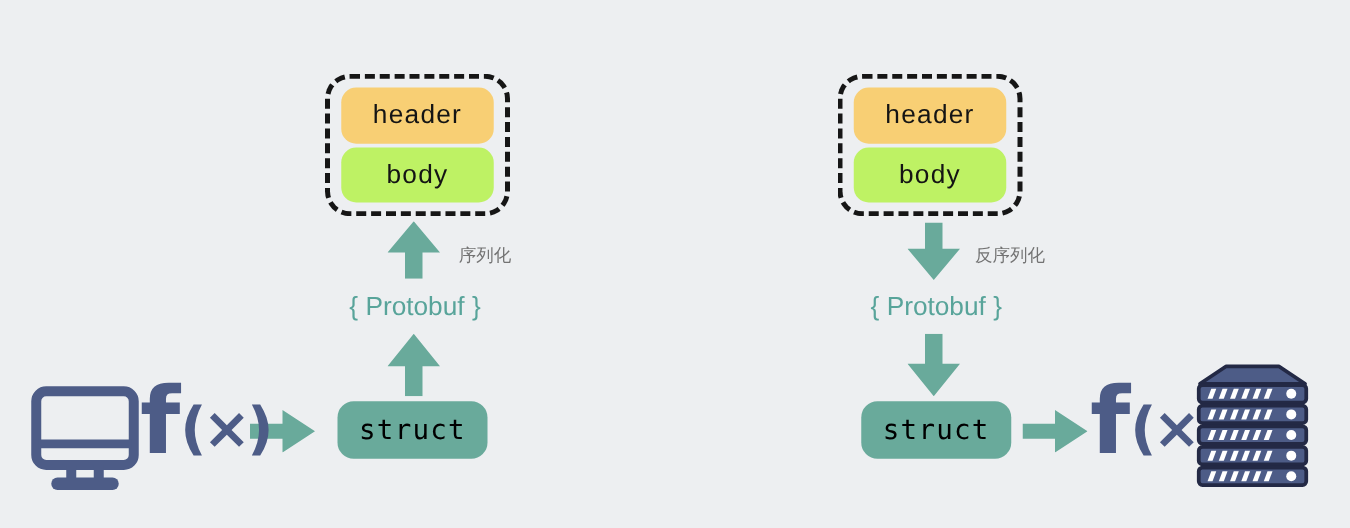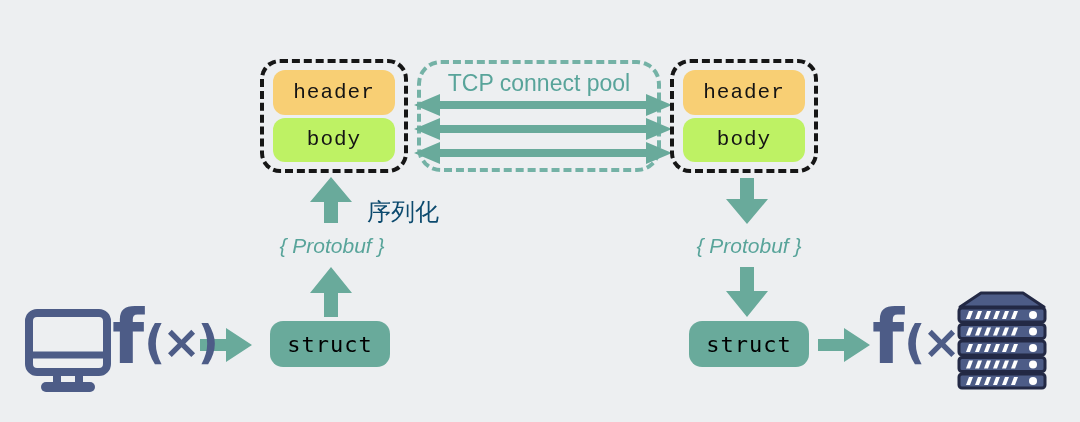--- a/index.html
+++ b/index.html
@@ -11,21 +11,21 @@
   
   .packet-box {
     position:absolute; width:148px; height:114px;
     border:4px dashed #161616; border-radius:20px;
     box-sizing:border-box; padding:7px 9px;
     display:flex; flex-direction:column; gap:3px;
   }
   .packet-box .slot {
     flex:1; border-radius:12px;
     display:flex; align-items:center; justify-content:center;
-    font-family:Liberation Mono, monospace;
+    font-family:Liberation Sans, sans-serif;
     font-size:21px; color:#141414; letter-spacing:1px;
   }
   .slot-header { background:#f8cf74; }
   .slot-body   { background:#bef264; }
   #left-packet  { left:260px; top:59px; }
   #right-packet { left:670px; top:59px; }
 
   
   .tcp-pool {
     position:absolute; left:417px; top:60px; width:244px; height:112px;
@@ -36,25 +36,25 @@
     color:#58a49a; font-size:23px; font-weight:500;
   }
   .pool-arrow { position:absolute; left:-7px; }
 
   
   .abs { position:absolute; }
   .teal-fill { fill:#69aa9b; }
 
   
   .teal-label {
-    position:absolute; color:#0c4a6e; font-size:24px; white-space:nowrap;
+    position:absolute; color:#737373; font-size:14px; white-space:nowrap;
   }
   .protobuf-label {
     position:absolute; width:112px; text-align:center;
-    color:#58a49a; font-size:21px; white-space:nowrap;font-style:italic;
+    color:#58a49a; font-size:21px; white-space:nowrap;
   }
 
   
   .struct-box {
     position:absolute; width:120px; height:46px;
     background:#69aa9b; border-radius:13px;
     display:flex; align-items:center; justify-content:center;
     font-family:"DejaVu Sans Mono","Liberation Mono",monospace;
     font-size:22px; color:#000000; letter-spacing:1px;
   }
@@ -75,50 +75,39 @@
 </head>
 <body>
 
 <div class="canvas">
 
   <div class="packet-box" id="left-packet">
     <div class="slot slot-header">header</div>
     <div class="slot slot-body">body</div>
   </div>
 
-  <div class="tcp-pool">
-    <div class="tcp-title">TCP connect pool</div>
-    <svg class="pool-arrow" style="top:30px" width="258" height="22">
-      <polygon class="teal-fill" points="0,11 26,0 26,7 232,7 232,0 258,11 232,22 232,15 26,15 26,22"></polygon>
-    </svg>
-    <svg class="pool-arrow" style="top:54px" width="258" height="22">
-      <polygon class="teal-fill" points="0,11 26,0 26,7 232,7 232,0 258,11 232,22 232,15 26,15 26,22"></polygon>
-    </svg>
-    <svg class="pool-arrow" style="top:78px" width="258" height="22">
-      <polygon class="teal-fill" points="0,11 26,0 26,7 232,7 232,0 258,11 232,22 232,15 26,15 26,22"></polygon>
-    </svg>
-  </div>
 
   <div class="packet-box" id="right-packet">
     <div class="slot slot-header">header</div>
     <div class="slot slot-body">body</div>
   </div>
 
   <svg class="abs" style="left:310px; top:177px" width="42" height="46">
     <polygon class="teal-fill" points="21,0 42,25 28,25 28,46 14,46 14,25 0,25"></polygon>
   </svg>
   <div class="teal-label" style="left:367px; top:196px">序列化</div>
   <div class="protobuf-label" style="left:276px; top:234px">{ Protobuf }</div>
   <svg class="abs" style="left:310px; top:267px" width="42" height="50">
     <polygon class="teal-fill" points="21,0 42,26 28,26 28,50 14,50 14,26 0,26"></polygon>
   </svg>
 
   <svg class="abs" style="left:726px; top:178px" width="42" height="46">
     <polygon class="teal-fill" points="21,46 0,21 14,21 14,0 28,0 28,21 42,21"></polygon>
   </svg>
+  <div class="teal-label" style="left:780px; top:196px">反序列化</div>
   <div class="protobuf-label" style="left:693px; top:234px">{ Protobuf }</div>
   <svg class="abs" style="left:726px; top:267px" width="42" height="50">
     <polygon class="teal-fill" points="21,50 0,24 14,24 14,0 28,0 28,24 42,24"></polygon>
   </svg>
 
   <div class="struct-box" id="left-struct">struct</div>
   <div class="struct-box" id="right-struct">struct</div>
 
   <svg class="abs" style="left:200px; top:328px" width="52" height="34">
     <polygon class="teal-fill" points="52,17 26,0 26,11 0,11 0,23 26,23 26,34"></polygon>

